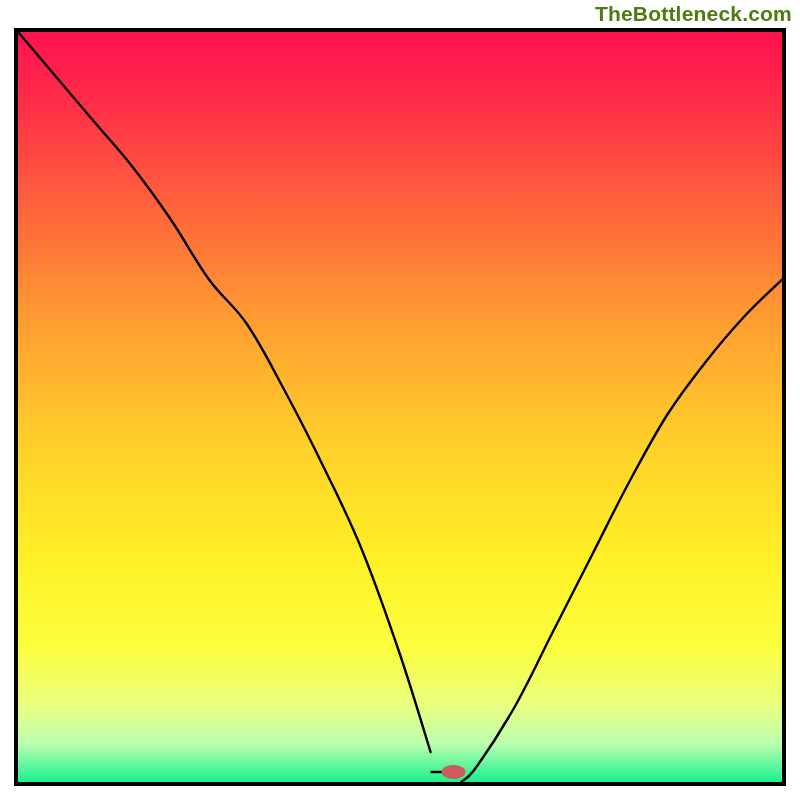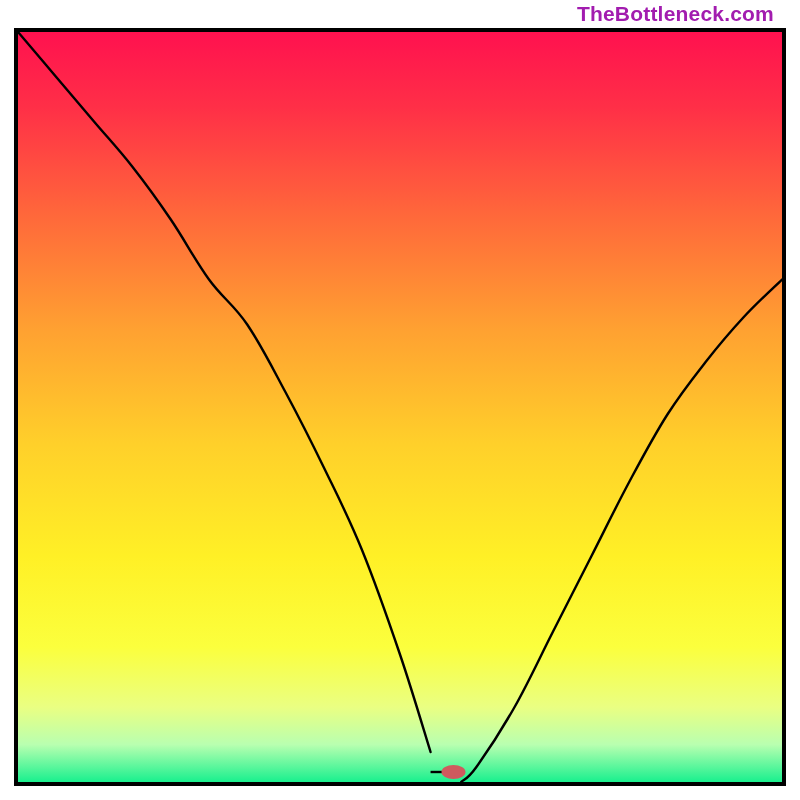--- a/index.html
+++ b/index.html
@@ -11,24 +11,24 @@
     font-family: Arial, Helvetica, sans-serif;
   }
   .wrap {
     position: relative;
     width: 800px;
     height: 800px;
   }
   .attribution {
     position: absolute;
     top: 2px;
-    right: 26px;
+    right: 8px;
     font-size: 21px;
     font-weight: bold;
-    color: #a21caf;
+    color: #4d7c0f;
     letter-spacing: 0.2px;
   }
   .plot {
     position: absolute;
     left: 14px;
     top: 28px;
     width: 772px;
     height: 758px;
     border: 4px solid #000;
     box-sizing: border-box;

